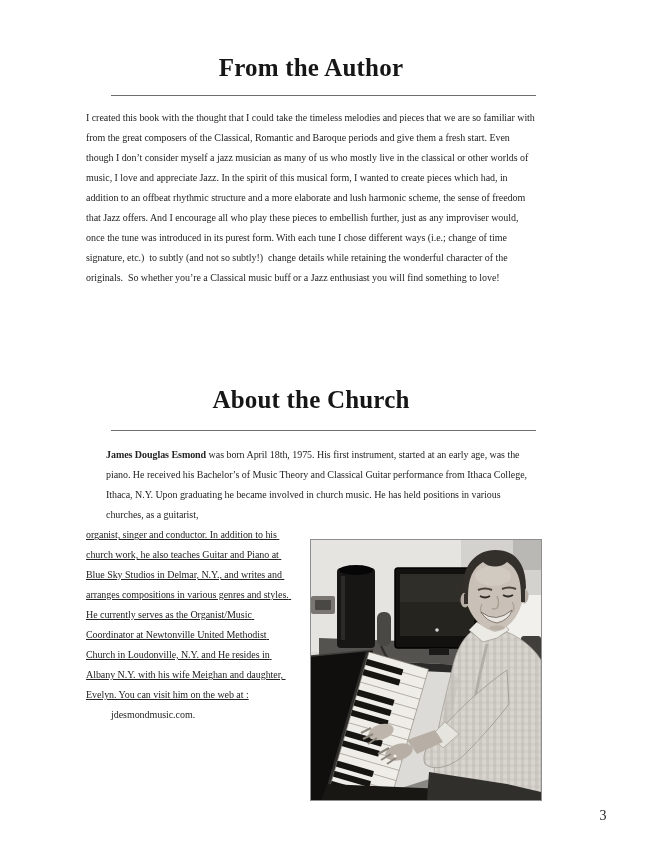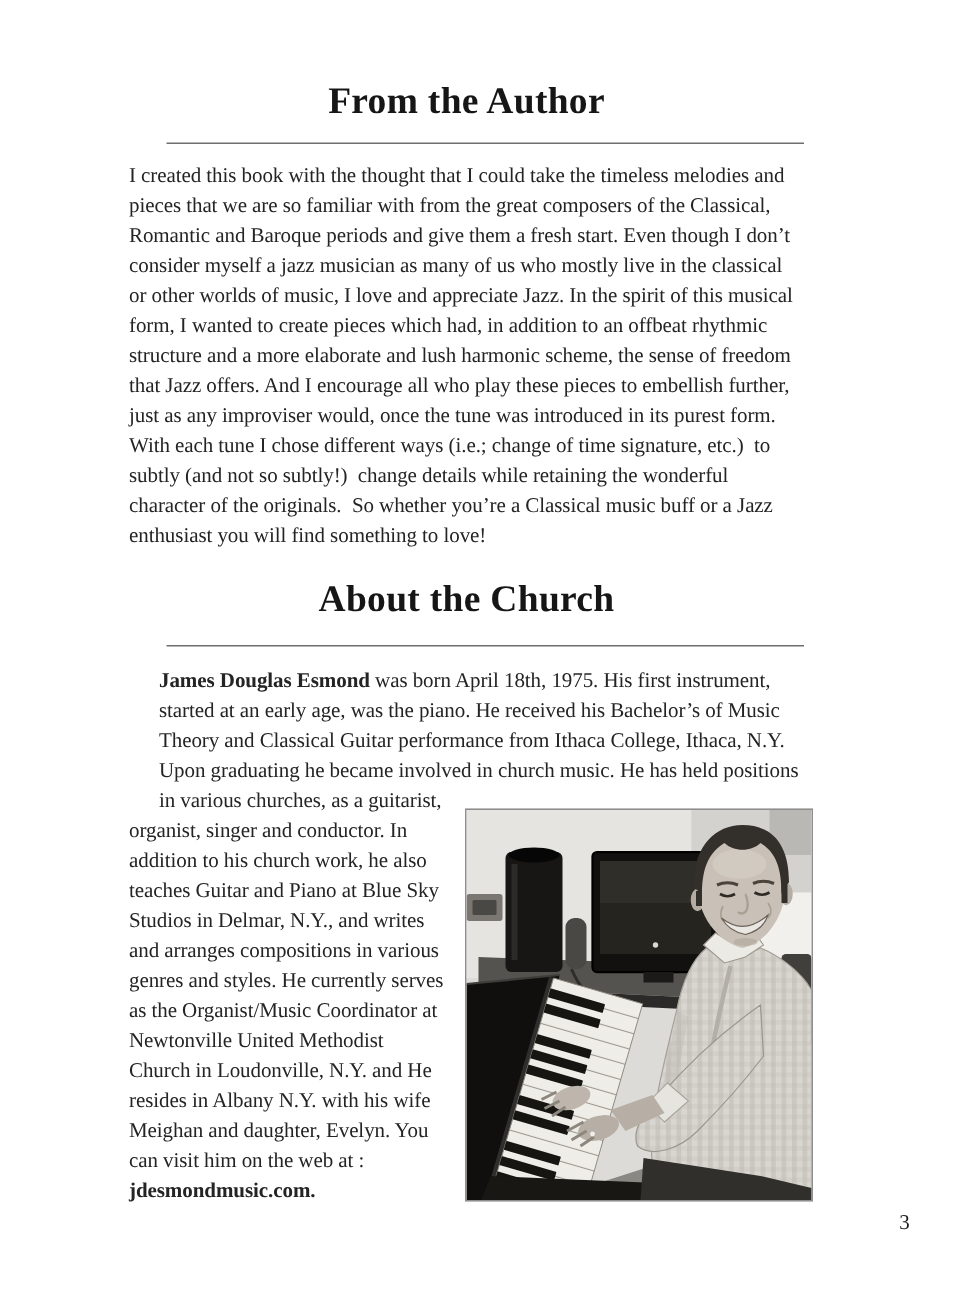--- a/index.html
+++ b/index.html
@@ -27,33 +27,33 @@
     font-family:"Liberation Serif", serif;
   }
   .rule{
     height:0;
     border-top:1.6px solid var(--rule-color);
     margin:13px 0 0 25px;
     width:425px;
   }
   .body-text{
     margin:0;
-    font-size:14px;
+    font-size:10px;
     line-height:20px;
     letter-spacing:-0.05px;
     white-space:pre-wrap;
     color:var(--text-color);
   }
   .sec-from{position:absolute;left:86px;top:54px;width:450px;}
   .sec-from .body-text{margin-top:12px;}
   .sec-about{position:absolute;left:86px;top:386px;width:450px;}
   .sec-about .rule{margin-top:16px;}
   .about-intro{margin-top:14px;margin-left:20px;}
-  .about-col{width:212px;}
-  .about-site{width:212px;font-weight:bold;}
+  .about-col{width:212px;text-decoration:underline;}
+  .about-site{width:212px;font-weight:normal;margin-left:25px;}
   .photo{
     position:absolute;left:310px;top:539px;
     width:230px;height:260px;
     margin:0;padding:0;
     border:1px solid #8e8e8e;
     background:#dcdbd7;
   }
   .photo svg{display:block;width:230px;height:260px;}
   .page-number{
     position:absolute;left:588px;top:808px;

